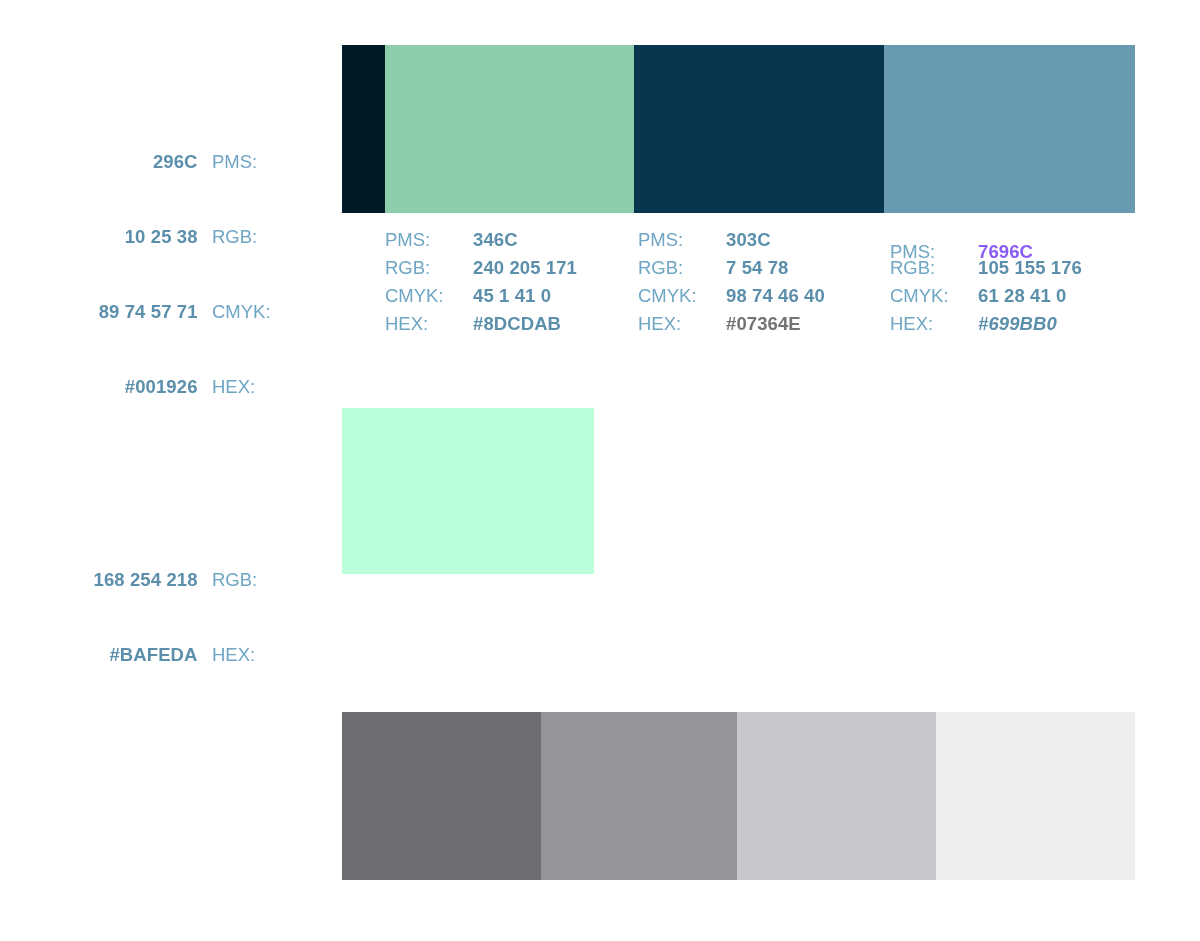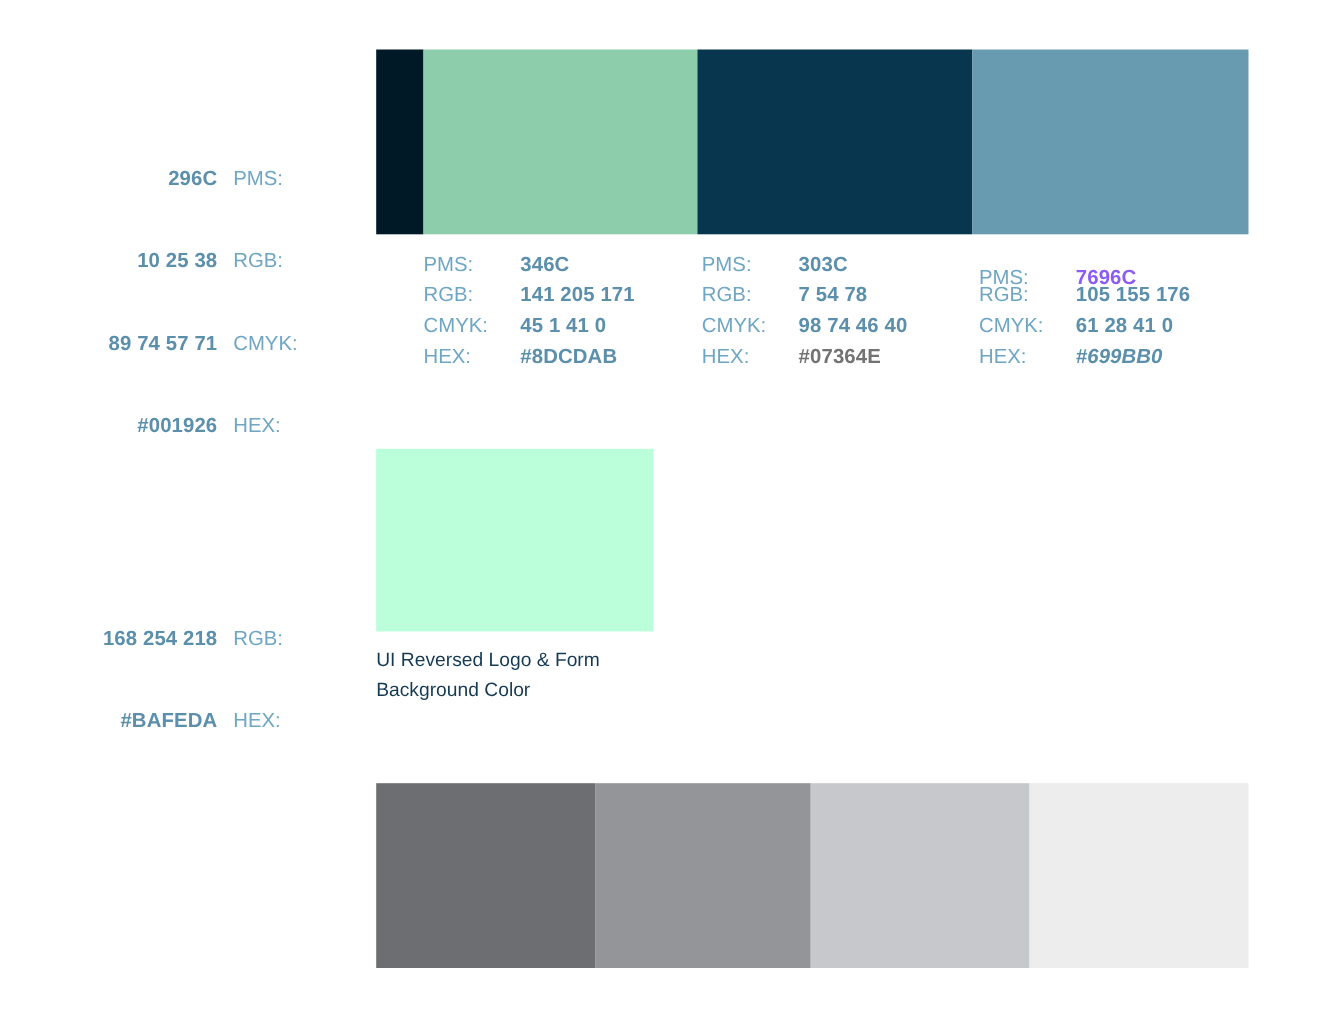--- a/index.html
+++ b/index.html
@@ -156,21 +156,21 @@
     </span>
   </div>
 
   <div class="col-spec" id="col-spec-0">
     <div class="row">
       <span class="lab" style="color: rgb(110, 166, 196);">PMS:</span>
       <span class="val" style="color: rgb(91, 143, 171);">346C</span>
     </div>
     <div class="row">
       <span class="lab" style="color: rgb(110, 166, 196);">RGB:</span>
-      <span class="val" style="color: rgb(91, 143, 171);">141 205 171</span>
+      <span class="val" style="color: rgb(91, 143, 171);">240 205 171</span>
     </div>
     <div class="row">
       <span class="lab" style="color: rgb(110, 166, 196);">CMYK:</span>
       <span class="val" style="color: rgb(91, 143, 171);">45 1 41 0</span>
     </div>
     <div class="row">
       <span class="lab" style="color: rgb(110, 166, 196);">HEX:</span>
       <span class="val" style="color: rgb(91, 143, 171);">#8DCDAB</span>
     </div>
   </div>
@@ -219,24 +219,20 @@
     <span class="row">
       <span class="val" style="color: rgb(91, 143, 171);">168 254 218</span>
       <span class="lab" style="color: rgb(110, 166, 196);">RGB:</span>
     </span>
     <span class="row">
       <span class="val" style="color: rgb(91, 143, 171);">#BAFEDA</span>
       <span class="lab" style="color: rgb(110, 166, 196);">HEX:</span>
     </span>
   </div>
 
-  <div class="abs" id="ui-mint-caption">
-    <span class="cap-line" style="color: rgb(21, 58, 82);">UI Reversed Logo &amp; Form</span>
-    <span class="cap-line" style="color: rgb(21, 58, 82);">Background Color</span>
-  </div>
 
   <div class="abs" id="grayscale-bar">
     <div class="swatch" style="background: rgb(109, 110, 113); width: 199px; flex: 0 0 199px;"></div>
     <div class="swatch" style="background: rgb(147, 149, 152); width: 196px; flex: 0 0 196px;"></div>
     <div class="swatch" style="background: rgb(199, 200, 204); width: 199px; flex: 0 0 199px;"></div>
     <div class="swatch" style="background: rgb(237, 237, 238); width: 199px; flex: 0 0 199px;"></div>
   </div>
 
 </div>
 

